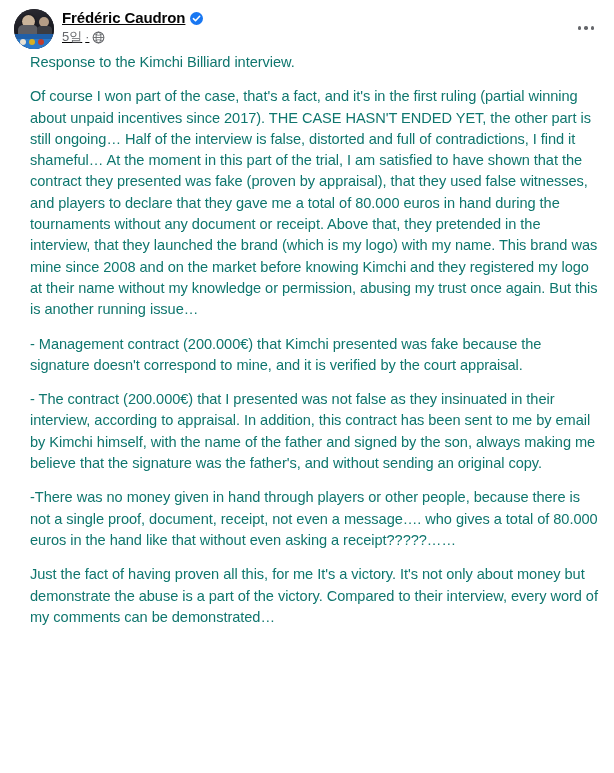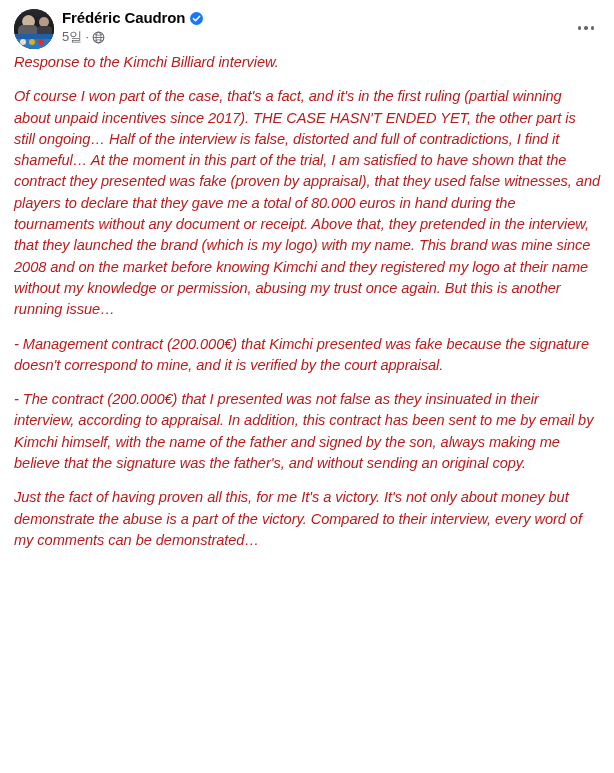--- a/index.html
+++ b/index.html
@@ -96,20 +96,21 @@
   .avatar .ball.b1 { left: 6px;  background: #e8e2d6; }
   .avatar .ball.b2 { left: 15px; background: #d7b021; }
   .avatar .ball.b3 { left: 24px; background: #c23b2c; }
 
   .header-text {
     margin-left: 8px;
     padding-top: 1px;
     display: flex;
     flex-direction: column;
     justify-content: flex-start;
+    text-decoration: underline;
   }
 
   .name-row {
     display: flex;
     align-items: center;
     line-height: 18px;
   }
   .author-name {
     font-size: 15px;
     font-weight: bold;
@@ -175,27 +176,26 @@
     height: 3.5px;
     border-radius: 50%;
     background: #65676b;
   }
 
   
   .post-body {
     padding: 4px 14px 0 14px;
   }
   .post-body p {
-    margin: 0 0 13px 0;
+    margin: 0 0 13px 16px;
     font-size: 14.6px;
     line-height: 21.3px;
-    color: #b91c1c;
+    color: #0f766e;
     letter-spacing: -0.05px;
     word-wrap: break-word;
-    font-style: italic;
   }
   .post-body p:last-child { margin-bottom: 0; }
 </style>
 </head>
 <body>
 
 <div class="post">
 
   <div class="post-header">
 
@@ -244,17 +244,18 @@
           <i></i>
       </span>
     </div>
   </div>
 
   <div class="post-body">
     <p>Response to the Kimchi Billiard interview.</p>
     <p>Of course I won part of the case, that's a fact, and it's in the first ruling (partial winning about unpaid incentives since 2017). THE CASE HASN'T ENDED YET, the other part is still ongoing… Half of the interview is false, distorted and full of contradictions, I find it shameful… At the moment in this part of the trial, I am satisfied to have shown that the contract they presented was fake (proven by appraisal), that they used false witnesses, and players to declare that they gave me a total of 80.000 euros in hand during the tournaments without any document or receipt. Above that, they pretended in the interview, that they launched the brand (which is my logo) with my name. This brand was mine since 2008  and on the market before knowing Kimchi and they registered my logo at their name without my knowledge or permission, abusing my trust once again. But this is another running issue…</p>
     <p>- Management contract (200.000€) that Kimchi presented was fake because the signature doesn't correspond to mine, and it is verified by the court appraisal.</p>
     <p>- The contract (200.000€) that I presented was not false as they insinuated in their interview, according to appraisal. In addition, this contract has been sent to me by email by Kimchi himself, with the name of the father and signed by the son, always making me believe that the signature was the father's, and without sending an original copy.</p>
+    <p>-There was no money given in hand through players or other people, because there is not a single proof, document, receipt, not even a message…. who gives a total of 80.000 euros in the hand like that without even asking a receipt?????……</p>
     <p>Just the fact of having proven all this, for me It's a victory. It's not only about money but demonstrate the abuse is a part of the victory. Compared to their interview, every word of my comments can be demonstrated…</p>
 
   </div>
 
 </div>
 
 </body></html>

